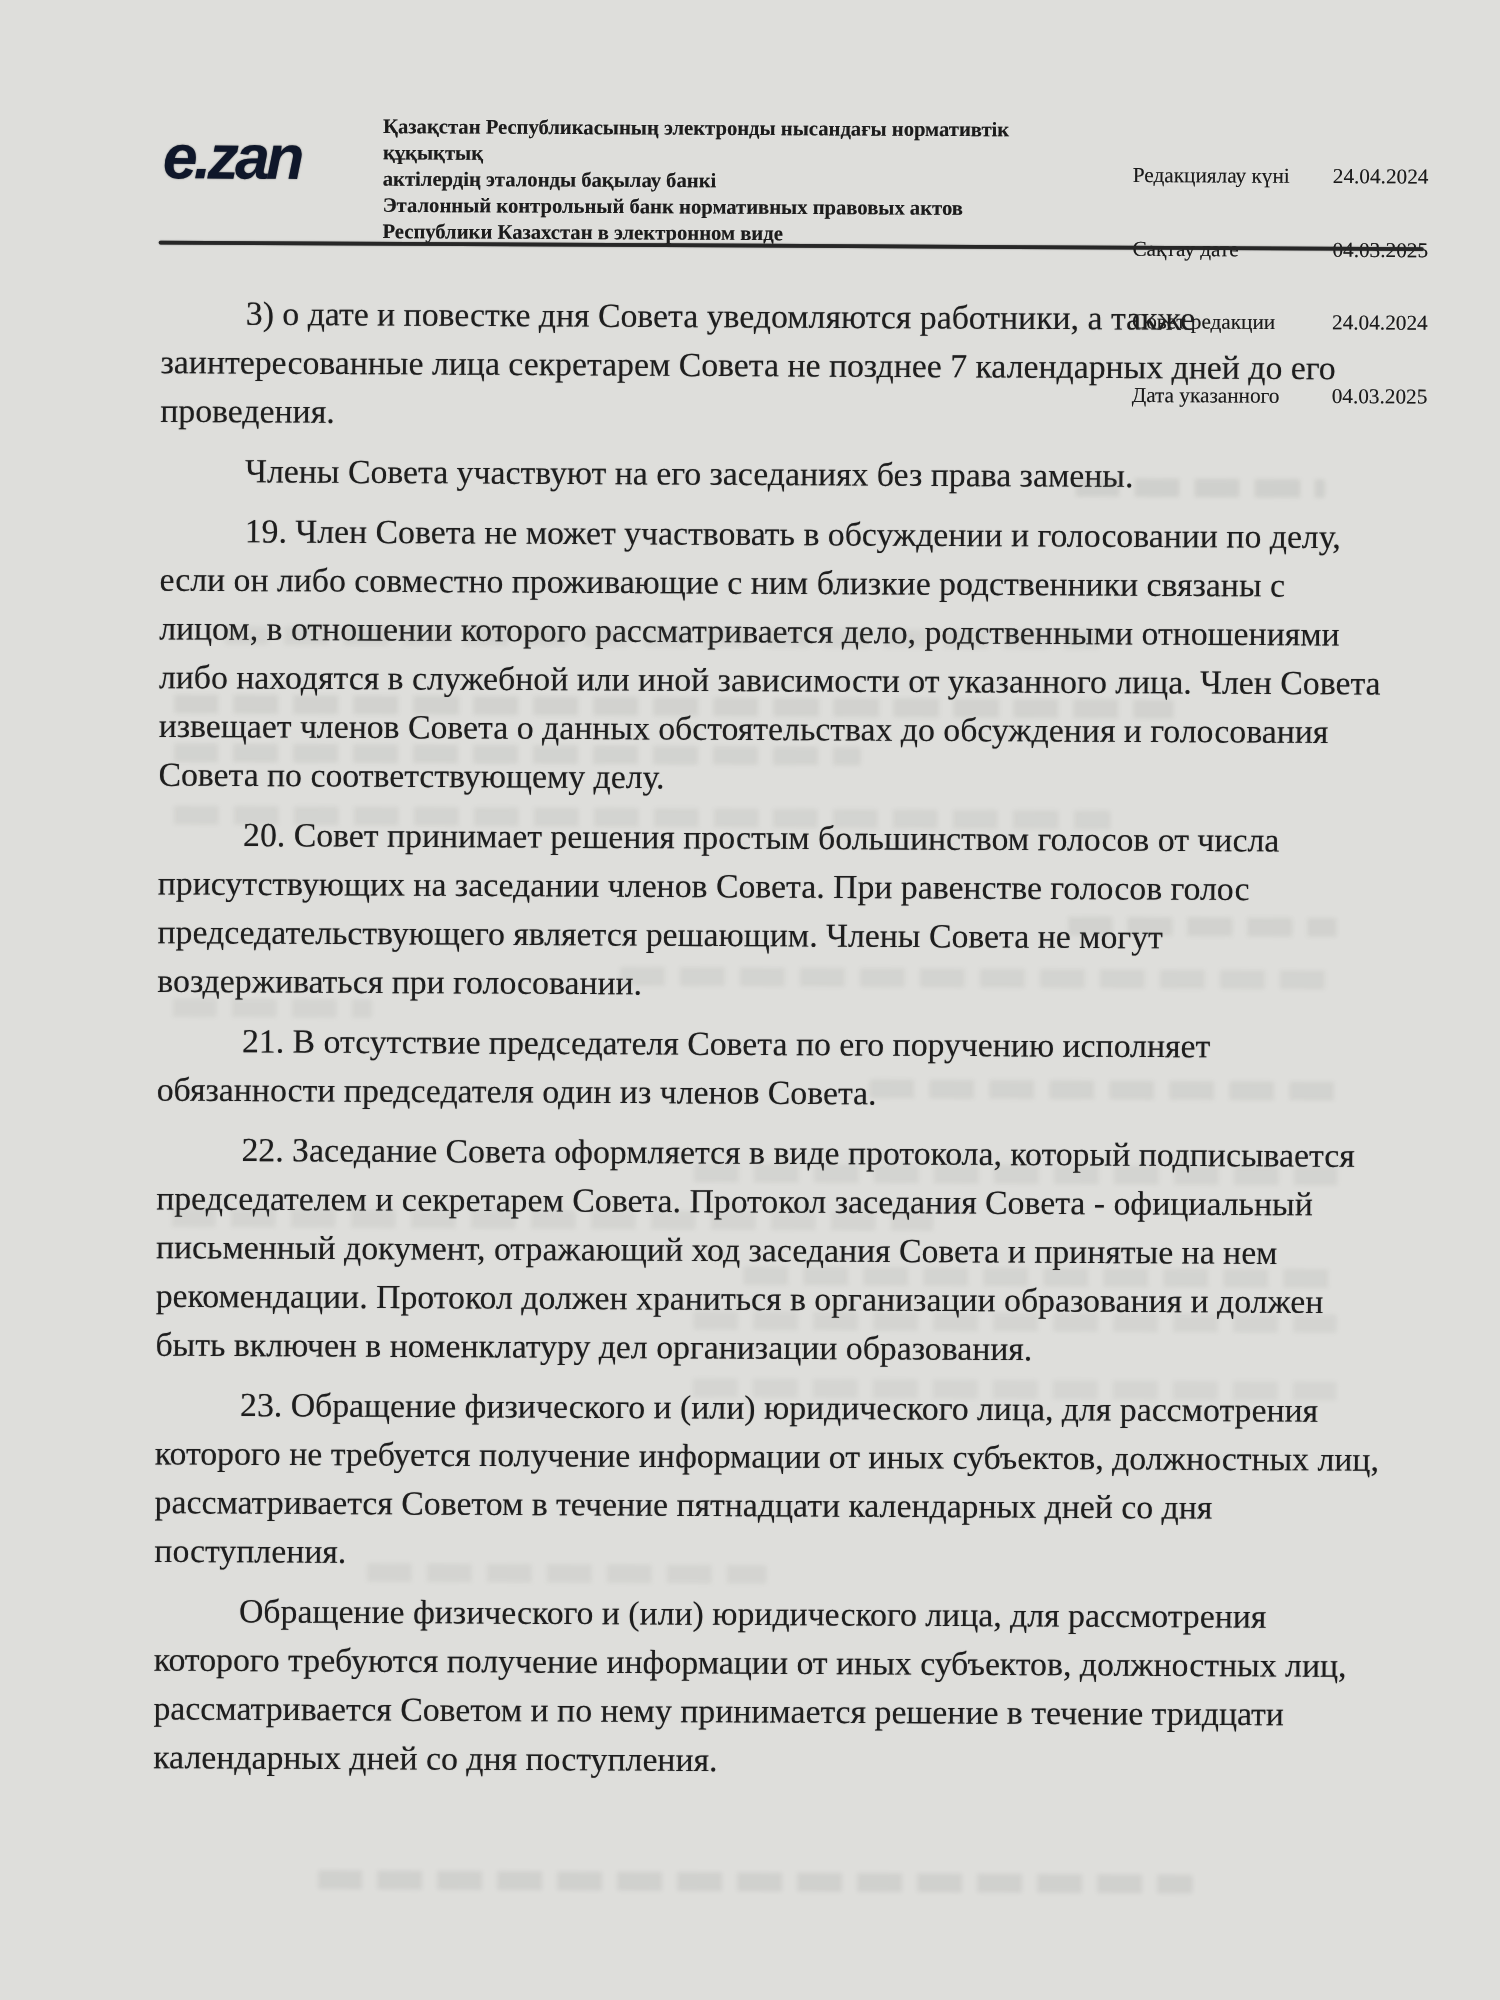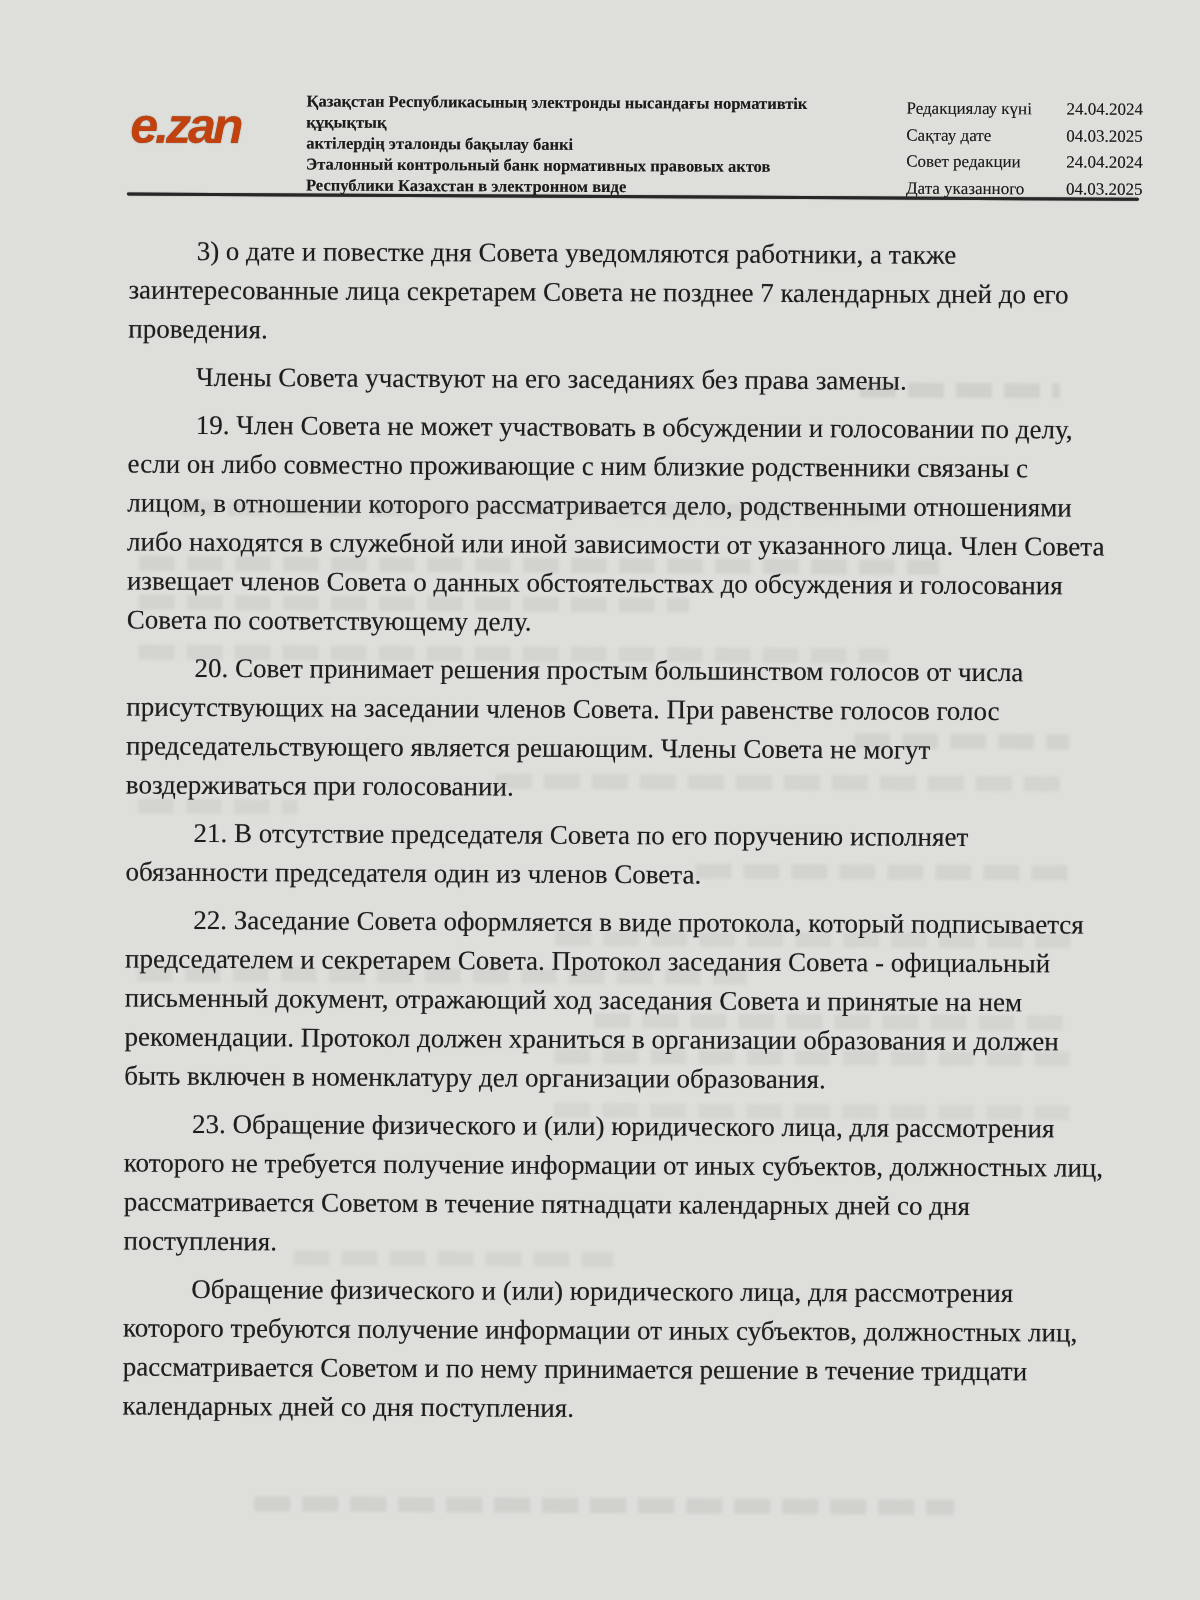--- a/index.html
+++ b/index.html
@@ -22,38 +22,38 @@
     transform: rotate(0.3deg);
     transform-origin: 50% 0;
   }
   
   .logo {
     position: absolute; left: 131px; top: 103px;
     font-family: "Liberation Sans", sans-serif;
     font-style: italic; font-weight: bold;
     font-size: 50px; line-height: 1;
     letter-spacing: -3px;
-    color: #c2410c;
+    color: #0f172a;
     text-shadow: 0 0 1.2px rgba(25,25,25,0.65);
   }
   .header-title {
     position: absolute; left: 307px; top: 92px;
     width: 560px;
     font-size: 16.5px; line-height: 21px;
     font-weight: bold;
     color: #1c1c1c;
     text-shadow: 0 0 0.5px rgba(30,30,30,0.5);
   }
   .meta {
     position: absolute; left: 907px; top: 94px;
     font-size: 17px; line-height: 26.5px;
     color: #1b1b1b;
     text-shadow: 0 0 0.5px rgba(30,30,30,0.5);
   }
-  .meta-row { display: flex; }
+  .meta-row { display: flex; margin-top: 32px; }
   .meta-label { width: 160px; }
   .meta-value { white-space: nowrap; }
   .divider {
     position: absolute; left: 128px; top: 195px;
     width: 1012px; height: 3px;
     background: #272727;
     border-radius: 2px;
     box-shadow: 0 0 1px rgba(30,30,30,0.8);
   }
   

